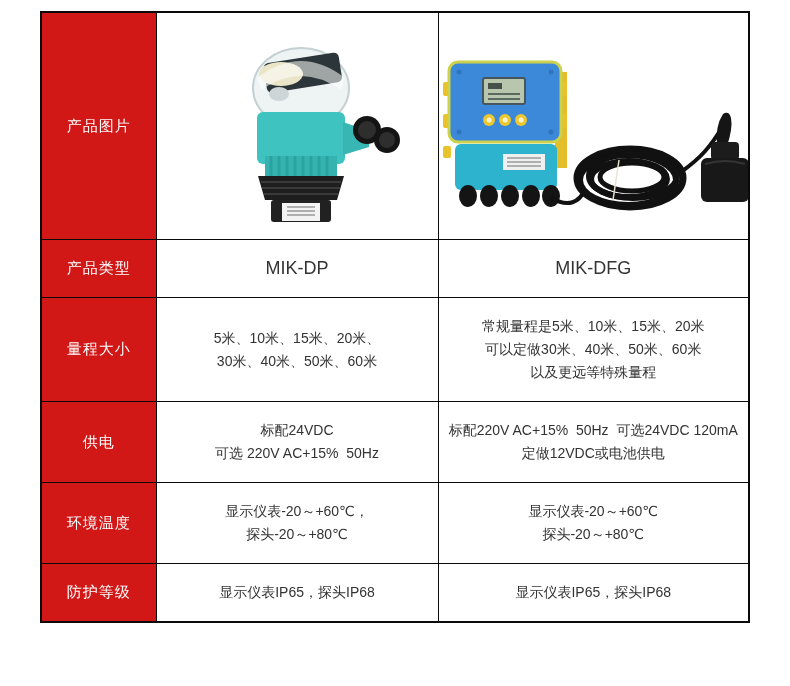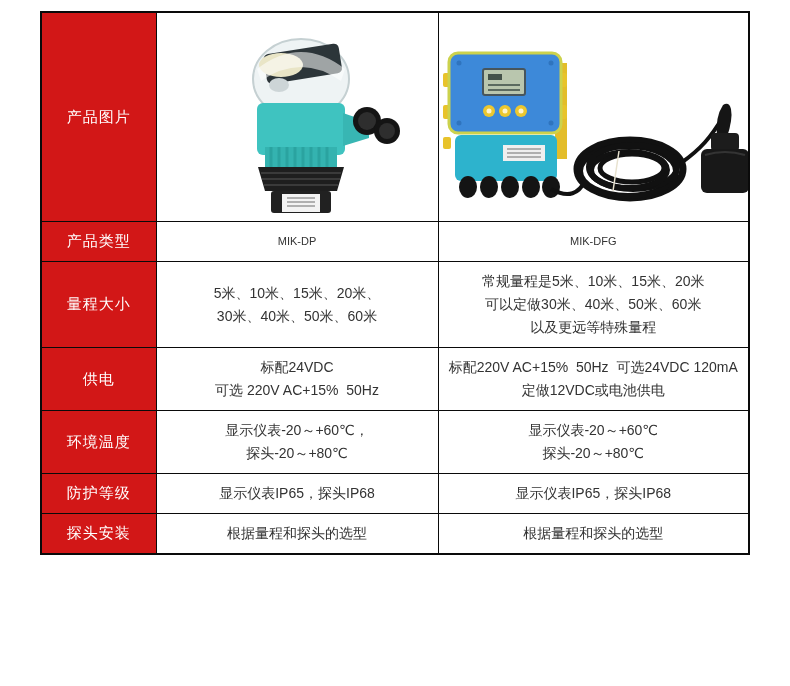--- a/index.html
+++ b/index.html
@@ -12,21 +12,21 @@
   body{font-family:"Liberation Sans","DejaVu Sans",sans-serif;}
   .page{position:relative;width:790px;height:686px;background:#fff;overflow:hidden;}
   table.spec{
     position:absolute;left:40px;top:11px;
     border-collapse:collapse;table-layout:fixed;
     width:708px;
     border:2px solid var(--border);
   }
   table.spec th, table.spec td{
     border:1px solid var(--border);
-    padding:8px 4px;
+    padding:17px 4px;
     text-align:center;
     vertical-align:middle;
     overflow:hidden;
   }
   th.lbl{
     background:var(--red);
     color:var(--white);
     font-weight:400;
     font-size:15px;
     letter-spacing:1px;
@@ -34,21 +34,21 @@
   td.val{
     font-size:14px;
     color:var(--text);
   }
   td.val .ln{
     line-height:23px;
     white-space:pre-wrap;
   }
   td.img-cell{background:#fff;}
   td.img-cell svg{display:block;margin:0 auto;}
-  td.type{font-size:11px;color:var(--text);}
+  td.type{font-size:18px;color:var(--text);}
 </style>
 </head>
 <body>
 
 <div class="page">
   <table class="spec">
     <colgroup>
       <col style="width:115px">
         <col style="width:282px">
         <col style="width:311px">
@@ -202,24 +202,15 @@
       <th class="lbl">防护等级</th>
       <td class="val">
             <div class="ln">显示仪表IP65，探头IP68</div>
           </td>
       <td class="val">
             <div class="ln">显示仪表IP65，探头IP68</div>
           </td>
     </tr>
 
 
-    <tr style="height:23px">
-      <th class="lbl">探头安装</th>
-      <td class="val">
-            <div class="ln">根据量程和探头的选型</div>
-          </td>
-      <td class="val">
-            <div class="ln">根据量程和探头的选型</div>
-          </td>
-    </tr>
   </tbody>
     </table>
 </div>
 
 </body></html>

